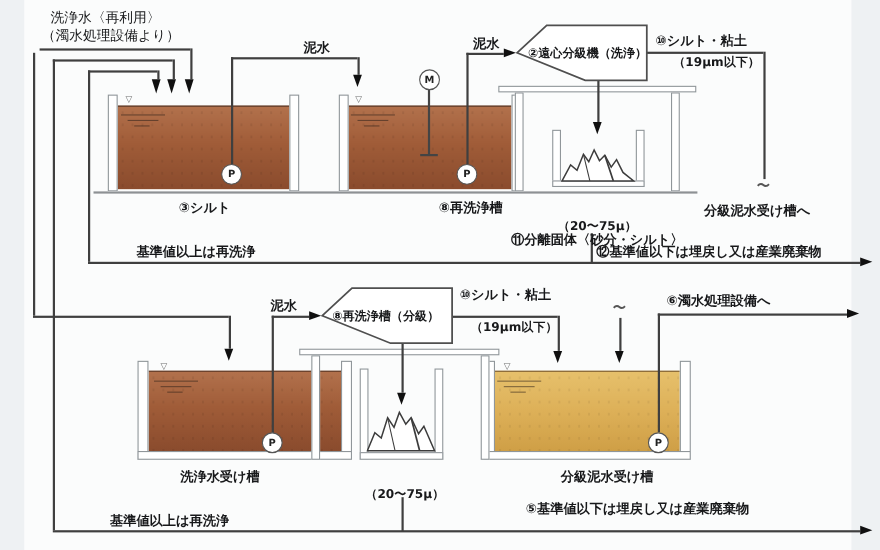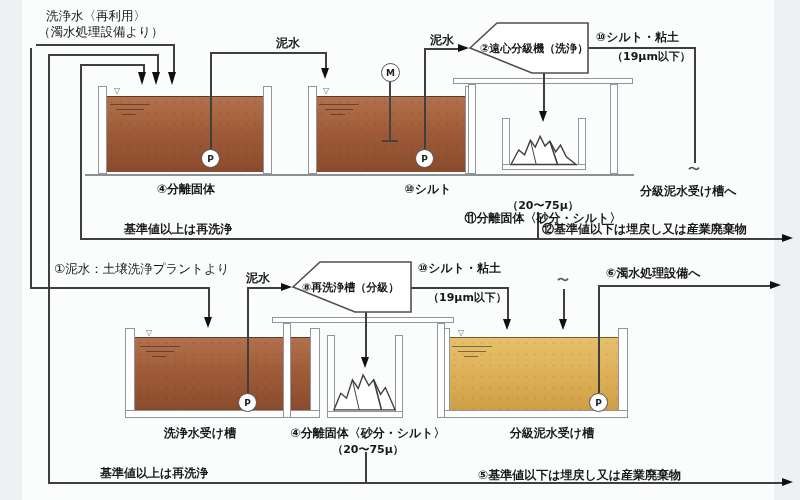--- a/index.html
+++ b/index.html
@@ -116,22 +116,22 @@
   <div class="rip" style="left:319px;top:104px;width:40px;"></div>
   <div class="rip" style="left:325px;top:109px;width:28px;"></div>
   <div class="rip" style="left:331px;top:114px;width:14px;"></div>
 
   <div class="lbl bd" style="left:46px;top:8px;">洗浄水〈再利用〉</div>
   <div class="lbl bd" style="left:38px;top:24px;">（濁水処理設備より）</div>
   <div class="lbl" style="left:276px;top:36px;">泥水</div>
   <div class="lbl" style="left:430px;top:33px;">泥水</div>
   <div class="lbl" style="left:596px;top:30px;">⑩シルト・粘土</div>
   <div class="lbl sm" style="left:612px;top:50px;">（19μm以下）</div>
-  <div class="lbl ctr" style="left:186px;top:182px;">④分離固体</div>
-  <div class="lbl ctr" style="left:428px;top:182px;">⑩シルト</div>
+  <div class="lbl ctr" style="left:186px;top:182px;">③シルト</div>
+  <div class="lbl ctr" style="left:428px;top:182px;">⑧再洗浄槽</div>
   <div class="lbl ctr" style="left:543px;top:182px;margin-top:29px;">⑪分離固体〈砂分・シルト〉</div>
   <div class="lbl ctr sm" style="left:543px;top:199px;">（20〜75μ）</div>
   <div class="lbl" style="left:640px;top:184px;">分級泥水受け槽へ</div>
   <div class="lbl" style="left:124px;top:222px;">基準値以上は再洗浄</div>
   <div class="lbl" style="left:542px;top:222px;">⑫基準値以下は埋戻し又は産業廃棄物</div>
 
   <div class="wall" style="left:125px;top:328px;width:10px;height:90px;"></div>
   <div class="wall" style="left:310px;top:328px;width:10px;height:90px;"></div>
   <div class="wall" style="left:125px;top:410px;width:195px;height:8px;"></div>
   <div class="liquid mud" style="left:135px;top:337px;width:175px;height:73px;"></div>
@@ -189,24 +189,22 @@
 
   <div class="wl" style="left:146px;top:329px;">▽</div>
   <div class="rip" style="left:140px;top:346px;width:40px;"></div>
   <div class="rip" style="left:146px;top:351px;width:28px;"></div>
   <div class="rip" style="left:152px;top:356px;width:14px;"></div>
   <div class="wl" style="left:458px;top:329px;">▽</div>
   <div class="rip" style="left:452px;top:346px;width:40px;"></div>
   <div class="rip" style="left:458px;top:351px;width:28px;"></div>
   <div class="rip" style="left:464px;top:356px;width:14px;"></div>
 
-  <div class="lbl bd" style="left:54px;top:261px;">①泥水：土壌洗浄プラントより</div>
   <div class="lbl" style="left:246px;top:271px;">泥水</div>
   <div class="lbl" style="left:418px;top:261px;">⑩シルト・粘土</div>
   <div class="lbl sm" style="left:428px;top:291px;">（19μm以下）</div>
   <div class="lbl" style="left:606px;top:266px;">⑥濁水処理設備へ</div>
   <div class="lbl ctr" style="left:200px;top:426px;">洗浄水受け槽</div>
-  <div class="lbl ctr" style="left:368px;top:426px;">④分離固体〈砂分・シルト〉</div>
   <div class="lbl ctr sm" style="left:368px;top:443px;">（20〜75μ）</div>
   <div class="lbl ctr" style="left:552px;top:426px;">分級泥水受け槽</div>
   <div class="lbl" style="left:100px;top:466px;">基準値以上は再洗浄</div>
-  <div class="lbl" style="left:478px;top:468px;">⑤基準値以下は埋戻し又は産業廃棄物</div>
+  <div class="lbl" style="left:478px;top:455px;">⑤基準値以下は埋戻し又は産業廃棄物</div>
 </div>
 
 </body></html>

